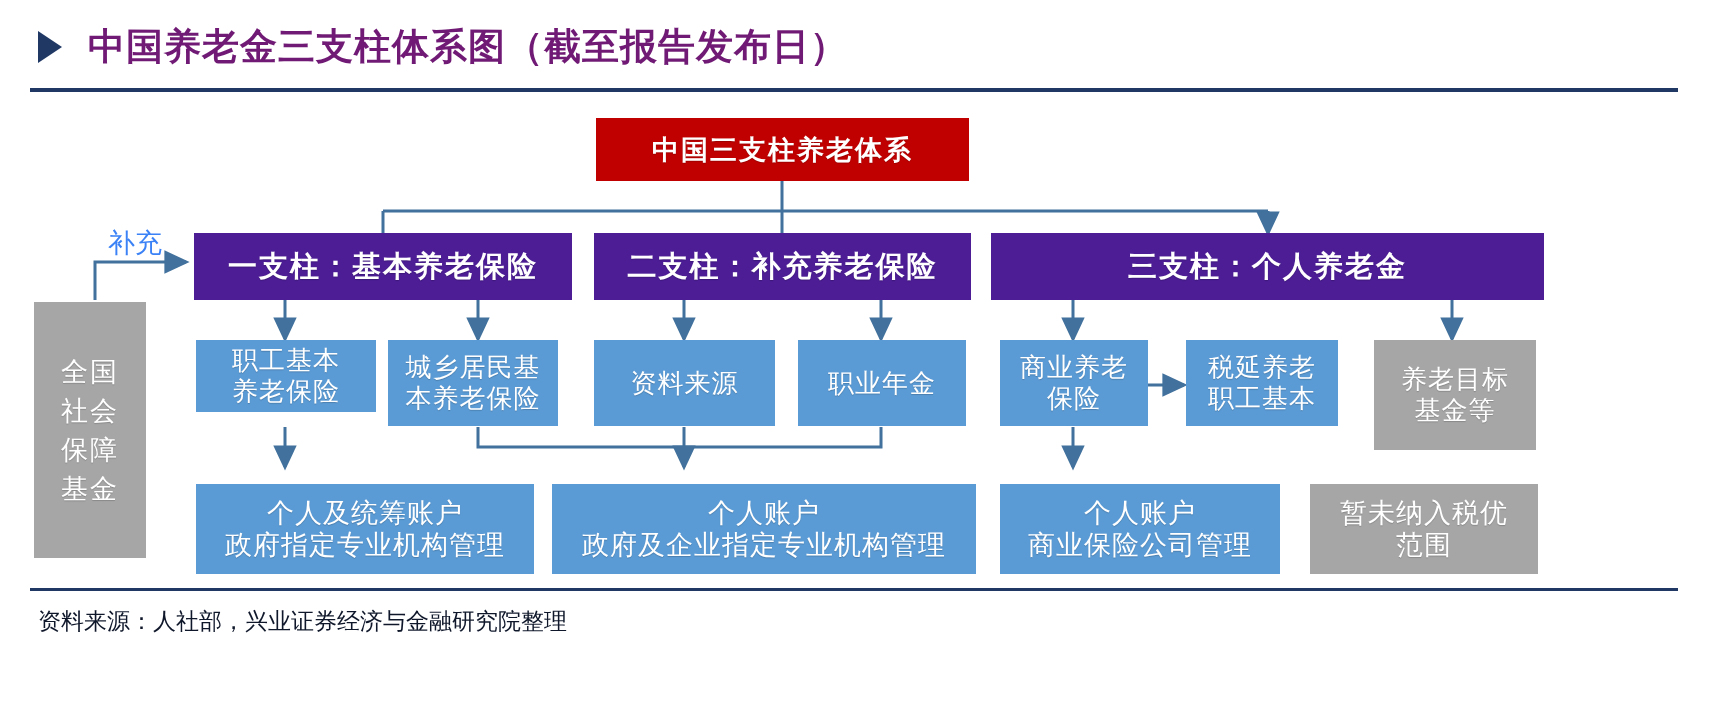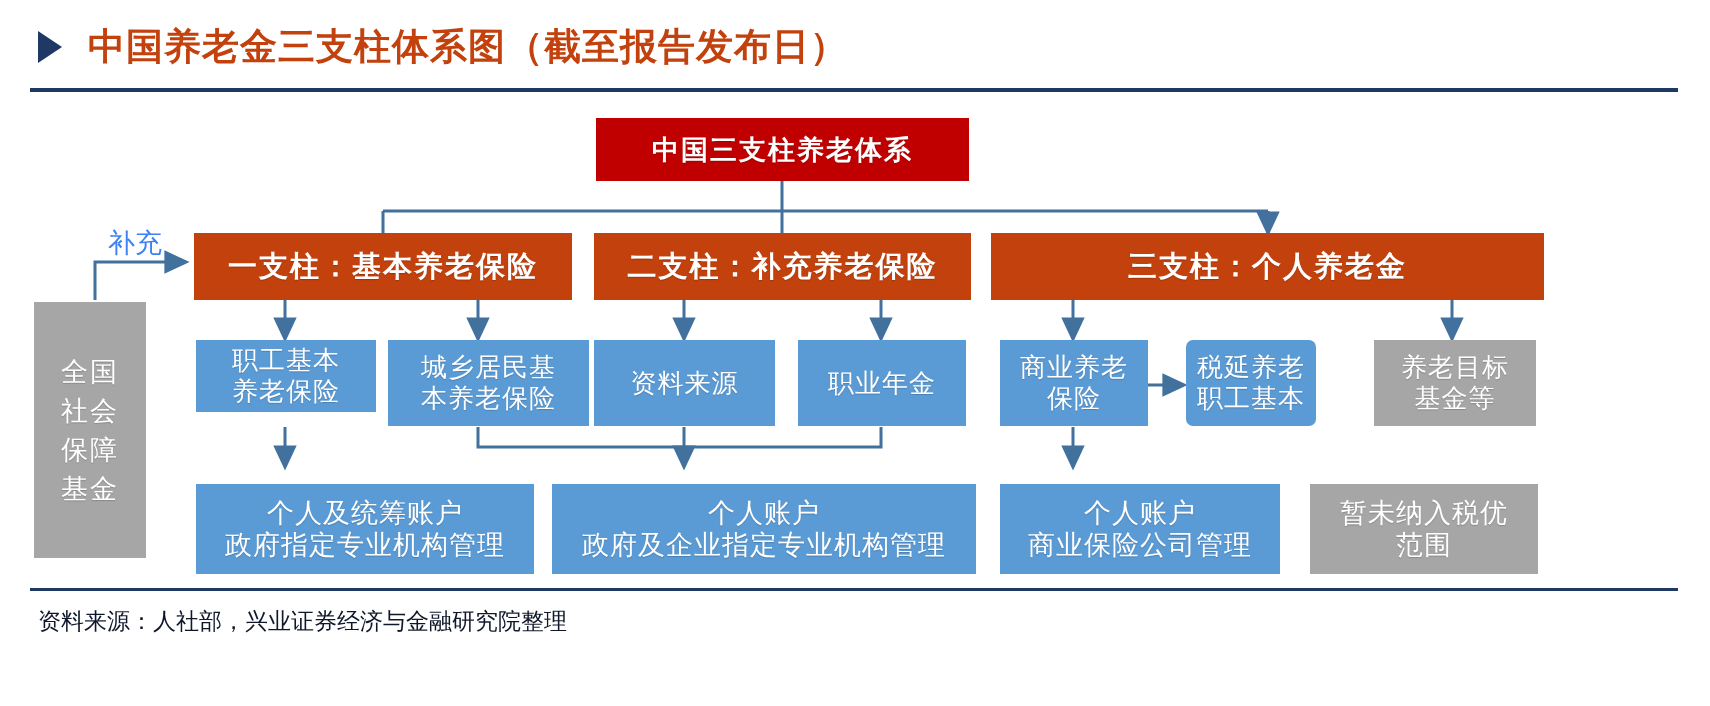--- a/index.html
+++ b/index.html
@@ -18,21 +18,21 @@
   }
   .title-marker {
     width: 0; height: 0;
     border-top: 16px solid transparent;
     border-bottom: 16px solid transparent;
     border-left: 24px solid #1F3864;
     margin-left: 8px;
   }
   .title-text {
     font-family: "DejaVu Serif", "Liberation Serif", serif;
-    font-size: 37px; font-weight: bold; color: #c2410c;
+    font-size: 37px; font-weight: bold; color: #701a75;
     letter-spacing: 1px; white-space: nowrap;
   }
   .title-rule {
     position: absolute; left: 30px; top: 88px;
     width: 1648px; height: 4px; background: #1F3864;
   }
 
   
   .footer-rule {
     position: absolute; left: 30px; top: 588px;
@@ -50,21 +50,21 @@
     display: flex; flex-direction: column;
     align-items: center; justify-content: center;
     color: #ffffff; text-align: center;
     font-family: "DejaVu Serif", "Liberation Serif", serif;
     line-height: 1.18;
     text-shadow: 0 1px 1px rgba(0,0,0,.18);
   }
   .node .ln { display: block; white-space: nowrap; }
 
   .n-red    { background: #C00000; }
-  .n-orange { background: #c2410c; }
+  .n-orange { background: #4c1d95; }
   .n-blue   { background: #5B9BD5; }
   .n-gray   { background: #A6A6A6; }
 
   .fs-root   { font-size: 27px; font-weight: 600; letter-spacing: 2px; }
   .fs-pillar { font-size: 29px; font-weight: 600; letter-spacing: 2px; }
   .fs-mid    { font-size: 26px; letter-spacing: 1px; }
   .fs-bottom { font-size: 27px; letter-spacing: 1px; margin-top: 16px; }
   .fs-vert   { font-size: 27px; letter-spacing: 2px; line-height: 1.45; }
 
   
@@ -145,39 +145,39 @@
     <span class="ln">二支柱：补充养老保险</span>
   </div>
   <div class="node n-orange fs-pillar" style="left:991px; top:233px; width:553px; height:67px;">
     <span class="ln">三支柱：个人养老金</span>
   </div>
 
   <div class="node n-blue fs-mid" style="left:196px; top:340px; width:180px; height:72px;">
     <span class="ln">职工基本</span>
     <span class="ln">养老保险</span>
   </div>
-  <div class="node n-blue fs-mid" style="left:388px; top:340px; width:201px; height:86px;">
+  <div class="node n-blue fs-mid" style="left:388px; top:340px; width:170px; height:86px;">
     <span class="ln">城乡居民基</span>
     <span class="ln">本养老保险</span>
   </div>
   <div class="node n-blue fs-mid" style="left:594px; top:340px; width:181px; height:86px;">
     <span class="ln">资料来源</span>
   </div>
   <div class="node n-blue fs-mid" style="left:798px; top:340px; width:168px; height:86px;">
     <span class="ln">职业年金</span>
   </div>
   <div class="node n-blue fs-mid" style="left:1000px; top:340px; width:148px; height:86px;">
     <span class="ln">商业养老</span>
     <span class="ln">保险</span>
   </div>
-  <div class="node n-blue fs-mid" style="left:1186px; top:340px; width:130px; height:86px;border-radius:7px;">
+  <div class="node n-blue fs-mid" style="left:1186px; top:340px; width:152px; height:86px;">
     <span class="ln">税延养老</span>
     <span class="ln">职工基本</span>
   </div>
-  <div class="node n-gray fs-mid" style="left:1374px; top:340px; width:162px; height:86px;">
+  <div class="node n-gray fs-mid" style="left:1374px; top:340px; width:162px; height:110px;">
     <span class="ln">养老目标</span>
     <span class="ln">基金等</span>
   </div>
 
   <div class="node n-blue fs-bottom" style="left:196px; top:468px; width:338px; height:90px;">
     <span class="ln">个人及统筹账户</span>
     <span class="ln">政府指定专业机构管理</span>
   </div>
   <div class="node n-blue fs-bottom" style="left:552px; top:468px; width:424px; height:90px;">
     <span class="ln">个人账户</span>

